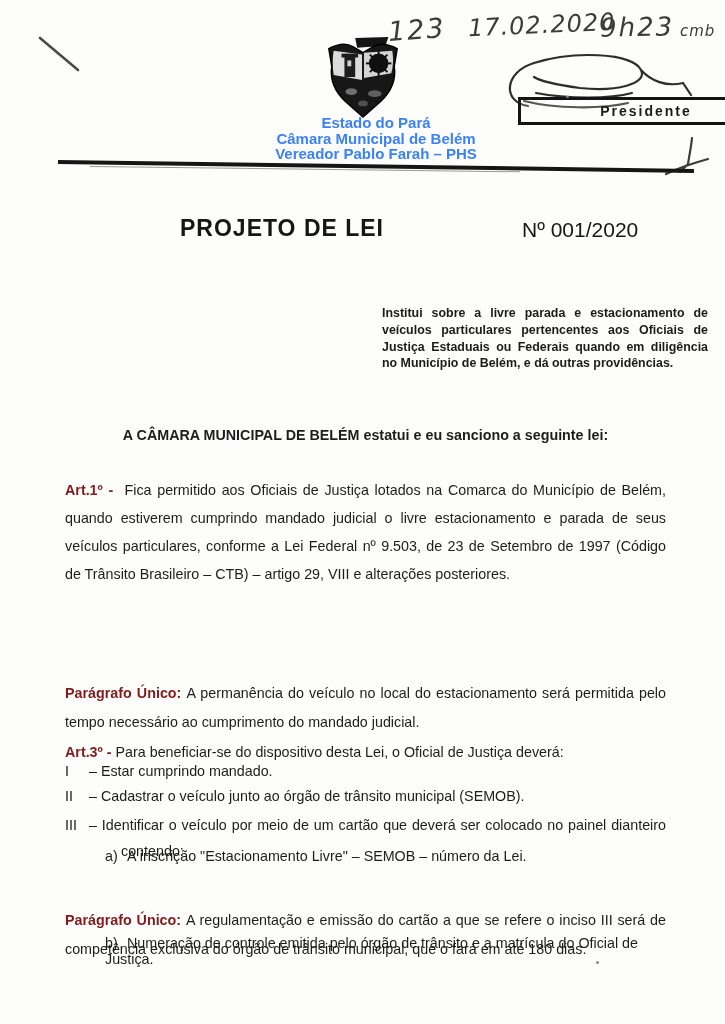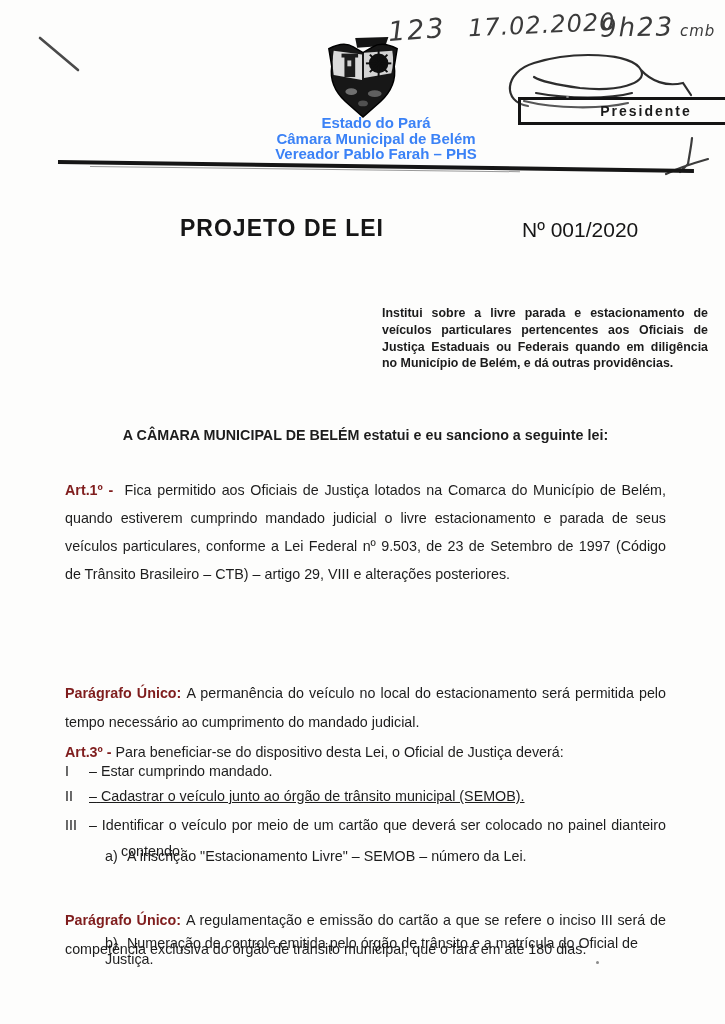--- a/index.html
+++ b/index.html
@@ -51,21 +51,21 @@
   .b b{color:#7f1d1d;}
   .preamble{top:421px;font-weight:bold;text-align:center;}
   .art1{top:476px;}
   .art2{top:597px;line-height:27.5px;}
   .pu1{top:679px;line-height:28.5px;}
   .art3{top:738px;text-align:left;}
   .inciso{position:absolute;left:65px;width:601px;font-size:14.3px;color:#1d1d1d;
      text-align:left;}
   .inciso .rnum{display:inline-block;width:24px;font-size:14.3px;}
   .i1{top:763px;}
-  .i2{top:788px;text-decoration:underline;}
+  .i2{top:788px;}
   .i3{top:812px;line-height:26px;padding-left:56px;text-indent:-56px;width:545px;text-align:justify;}
   .i3 .rnum{text-indent:0;}
   .alinea{position:absolute;left:105px;width:562px;font-size:14.3px;color:#1d1d1d;}
   .alinea .lnum{display:inline-block;width:22px;}
   .a1{top:848px;}
   .a2{top:915px;margin-top:20px;}
   .pu2{top:906px;line-height:28.5px;}
   .speck{position:absolute;border-radius:50%;background:#8a8a8a;}
 </style>
 </head>

